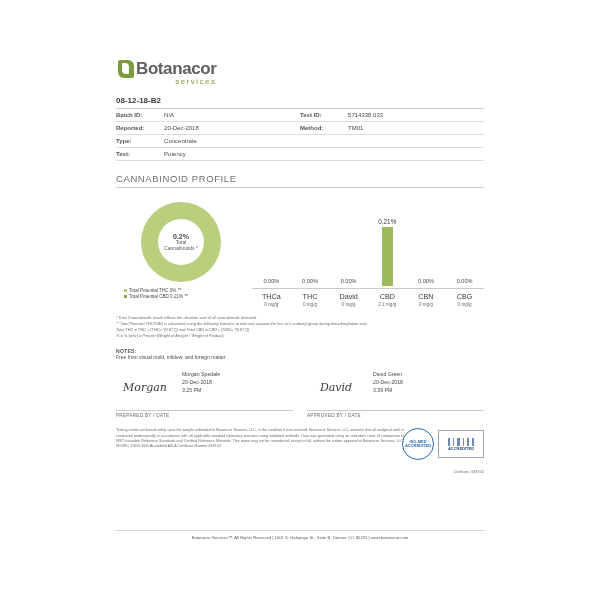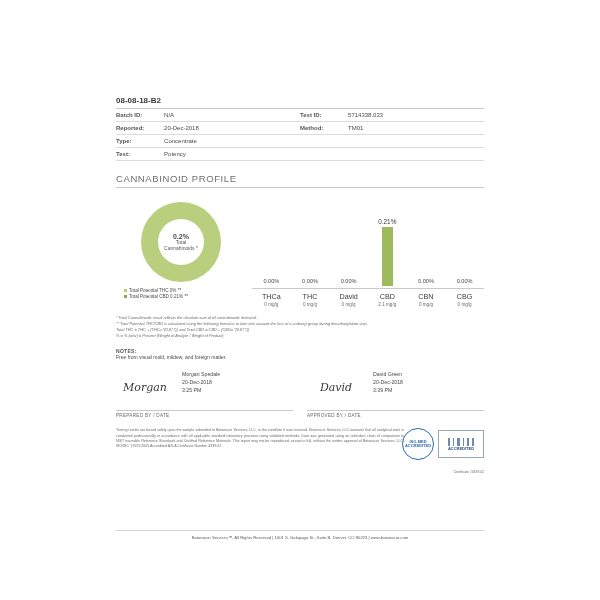--- a/index.html
+++ b/index.html
@@ -398,23 +398,30 @@
     margin: 0 16px;
   }
 </style>
 </head>
 <body>
 
 <div id="page">
   <div class="sheet">
 
     <div class="header">
-    </div>
-
-    <div class="sample-id">08-08-18-B2</div>
+      <div class="logo">
+        <div class="logo-mark"></div>
+        <div class="logo-text">
+          <span class="logo-name">Botanacor</span>
+          <span class="logo-sub">services</span>
+        </div>
+      </div>
+    </div>
+
+    <div class="sample-id">08-12-18-B2</div>
     <table class="info-table">
       <tbody>
           <tr>
         <td class="lbl">Batch ID:</td>
         <td class="val">N/A</td>
         <td class="lbl2">Test ID:</td>
         <td class="val">5714338.033</td>
       </tr>
       <tr>
         <td class="lbl">Reported:</td>

